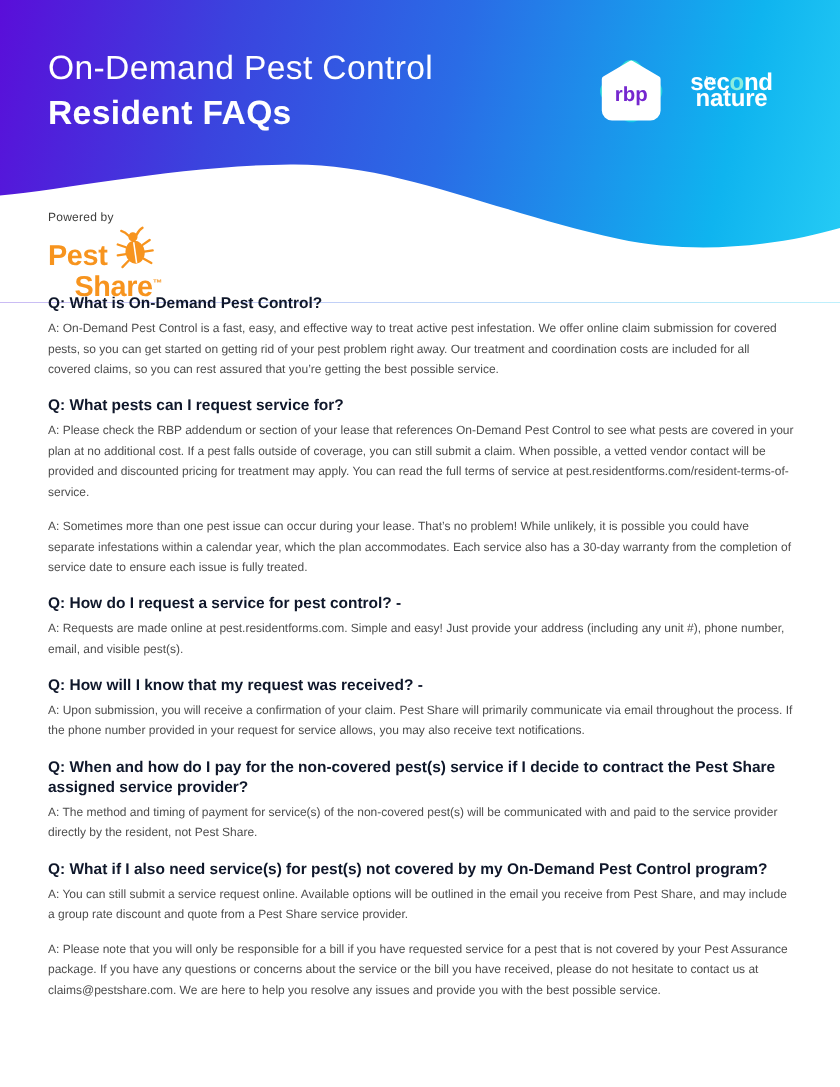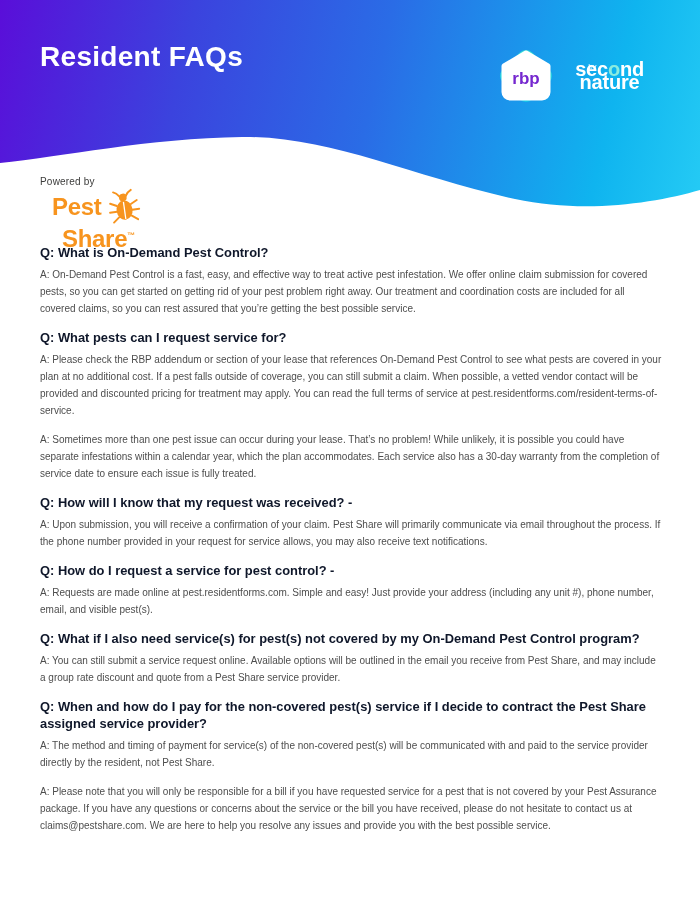--- a/index.html
+++ b/index.html
@@ -11,40 +11,40 @@
   }
 
   
   .header {
     position:relative; height:252px;
     background:linear-gradient(103deg,#5a0ed9 0%,#3b43de 26%,#2a6ce6 52%,#0fb4ef 84%,#27cdf5 100%);
   }
   .header-wave { position:absolute; left:0; bottom:0; width:700px; height:252px; display:block; }
   .header-titles { position:absolute; left:40px; top:38px; color:#ffffff; }
   .title-line1 { font-size:28px; font-weight:500; letter-spacing:.3px; line-height:37px; }
-  .title-line2 { font-size:28px; font-weight:700; letter-spacing:.3px; line-height:37px;text-align:center; }
+  .title-line2 { font-size:28px; font-weight:700; letter-spacing:.3px; line-height:37px; }
 
   
   .brand { position:absolute; top:48px; right:56px; display:flex; align-items:center; gap:9px; }
   .rbp-badge { position:relative; width:56px; height:56px; }
   .rbp-diamond {
     position:absolute; inset:7px; border-radius:9px; transform:rotate(45deg);
     background:linear-gradient(135deg,#35dfd3 0%,#10c5e9 100%);
   }
   .rbp-house { position:absolute; inset:0; }
   .sn { position:relative; color:#ffffff; padding-left:12px; }
   .sn-by { position:absolute; left:0; top:-1px; font-size:8px; font-weight:400; opacity:.95;padding-left:25px; }
   .sn-words { font-size:20px; font-weight:700; line-height:13px; letter-spacing:-.2px; }
   .sn-line2 { text-align:center; }
   .sn-o { color:#8becdf; }
 
   
   .powered { position:absolute; left:40px; top:176px; width:140px; }
   .powered-by { font-size:10px; color:#3c3c3b; letter-spacing:.2px; margin-bottom:2px; }
-  .ps-row { display:flex; align-items:center; gap:6px;margin-left:12px; }
+  .ps-row { display:flex; align-items:flex-end; gap:6px; }
   .ps-word { color:#f7941e; font-weight:700; font-size:24px; line-height:22px; letter-spacing:-.3px; }
   .ps-share { margin-left:22px; }
   .ps-tm { font-size:8px; vertical-align:super; font-weight:700; }
   .bug-icon { width:32px; height:38px; margin-top:-2px; transform:rotate(-8deg); }
 
   
   .faq { position:absolute; left:40px; top:244px; width:622px; }
   .qa-question {
     color:#0f172a; font-weight:700; font-size:12.9px; line-height:17px;
     margin-bottom:5px;
@@ -55,20 +55,21 @@
   }
 </style>
 </head>
 <body>
 
 <div class="page">
 
   <div class="header">
 
     <div class="header-titles">
+      <div class="title-line1">On-Demand Pest Control</div>
       <div class="title-line2">Resident FAQs</div>
     </div>
 
     <div class="brand">
       <div class="rbp-badge">
         <div class="rbp-diamond"></div>
         <svg class="rbp-house" viewBox="0 0 56 56">
           <path d="M28 5 L50 18 L50 44 A6 6 0 0 1 44 50 L12 50 A6 6 0 0 1 6 44 L6 18 Z" fill="#ffffff" stroke="#ffffff" stroke-width="5" stroke-linejoin="round"></path>
           <text x="28" y="36" text-anchor="middle" font-size="17" font-weight="bold" font-family="Liberation Sans, sans-serif" fill="#7527cf">rbp</text>
         </svg>
@@ -120,37 +121,37 @@
     <div class="qa">
       <div class="qa-question">Q: What pests can I request service for?</div>
       <div class="qa-answer">A: Please check the RBP addendum or section of your lease that references On-Demand Pest Control to see what pests are covered in your plan at no additional cost. If a pest falls outside of coverage, you can still submit a claim. When possible, a vetted vendor contact will be provided and discounted pricing for treatment may apply. You can read the full terms of service at pest.residentforms.com/resident-terms-of-service.</div>
     </div>
 
     <div class="qa">
       <div class="qa-answer">A: Sometimes more than one pest issue can occur during your lease. That’s no problem! While unlikely, it is possible you could have separate infestations within a calendar year, which the plan accommodates. Each service also has a 30-day warranty from the completion of service date to ensure each issue is fully treated.</div>
     </div>
 
     <div class="qa">
+      <div class="qa-question">Q: How do I request a service for pest control? -</div>
+      <div class="qa-answer">A: Requests are made online at pest.residentforms.com. Simple and easy! Just provide your address (including any unit #), phone number, email, and visible pest(s).</div>
+    </div>
+
+    <div class="qa">
       <div class="qa-question">Q: How will I know that my request was received? -</div>
       <div class="qa-answer">A: Upon submission, you will receive a confirmation of your claim. Pest Share will primarily communicate via email throughout the process. If the phone number provided in your request for service allows, you may also receive text notifications.</div>
     </div>
 
     <div class="qa">
-      <div class="qa-question">Q: How do I request a service for pest control? -</div>
-      <div class="qa-answer">A: Requests are made online at pest.residentforms.com. Simple and easy! Just provide your address (including any unit #), phone number, email, and visible pest(s).</div>
+      <div class="qa-question">Q: When and how do I pay for the non-covered pest(s) service if I decide to contract the Pest Share assigned service provider?</div>
+      <div class="qa-answer">A: The method and timing of payment for service(s) of the non-covered pest(s) will be communicated with and paid to the service provider directly by the resident, not Pest Share.</div>
     </div>
 
     <div class="qa">
       <div class="qa-question">Q: What if I also need service(s) for pest(s) not covered by my On-Demand Pest Control program?</div>
       <div class="qa-answer">A: You can still submit a service request online. Available options will be outlined in the email you receive from Pest Share, and may include a group rate discount and quote from a Pest Share service provider.</div>
-    </div>
-
-    <div class="qa">
-      <div class="qa-question">Q: When and how do I pay for the non-covered pest(s) service if I decide to contract the Pest Share assigned service provider?</div>
-      <div class="qa-answer">A: The method and timing of payment for service(s) of the non-covered pest(s) will be communicated with and paid to the service provider directly by the resident, not Pest Share.</div>
     </div>
 
     <div class="qa">
       <div class="qa-answer">A: Please note that you will only be responsible for a bill if you have requested service for a pest that is not covered by your Pest Assurance package. If you have any questions or concerns about the service or the bill you have received, please do not hesitate to contact us at claims@pestshare.com. We are here to help you resolve any issues and provide you with the best possible service.</div>
     </div>
 
   </div>
 </div>
 
 </body></html>

